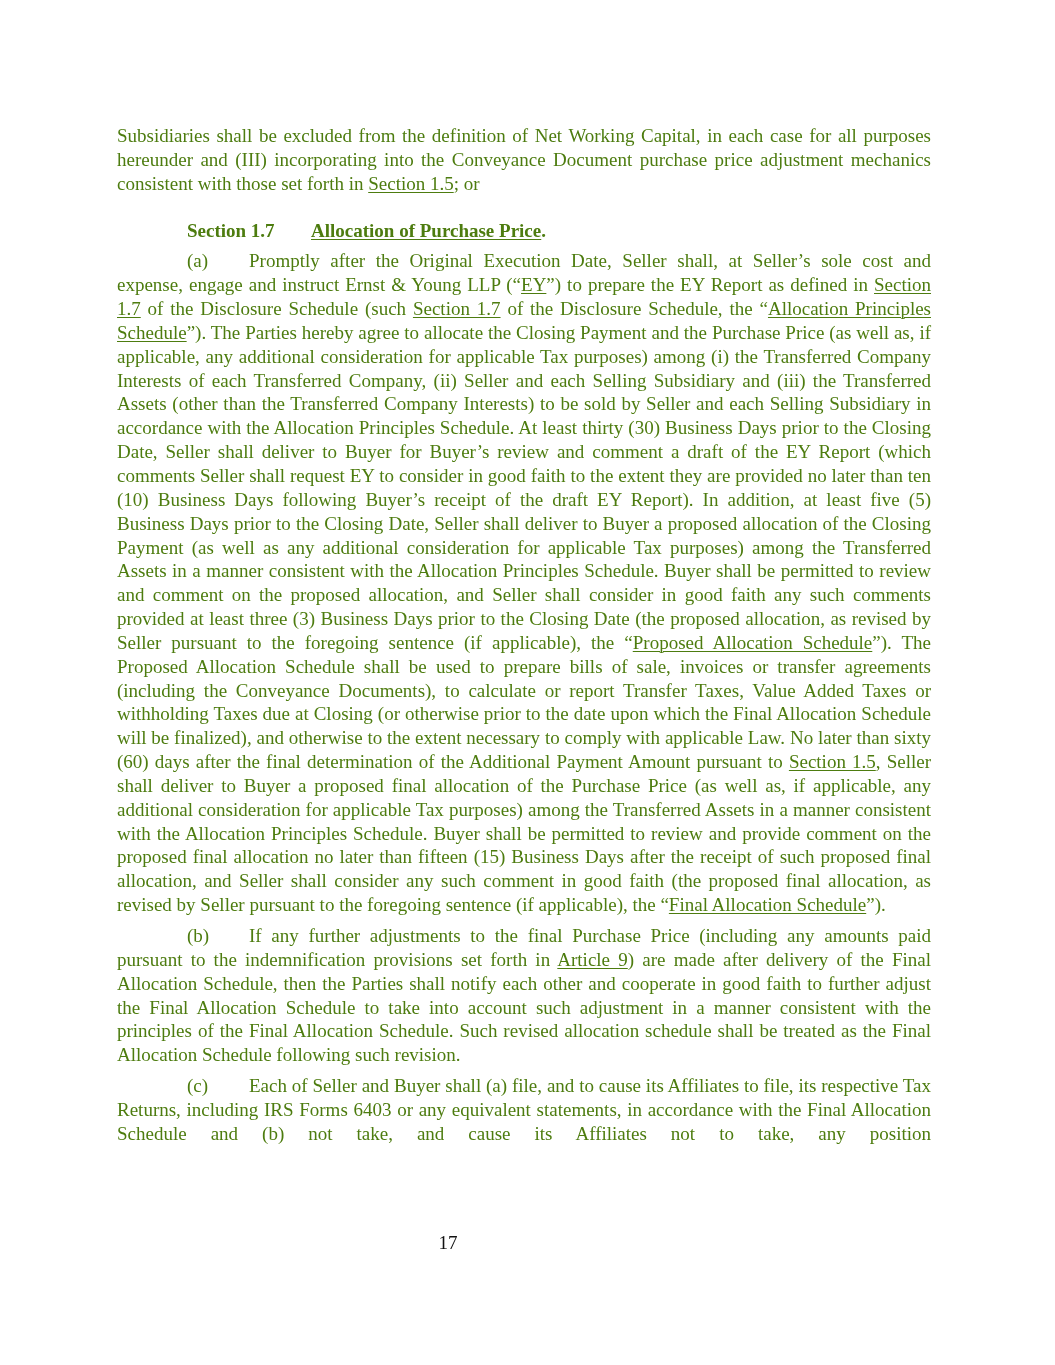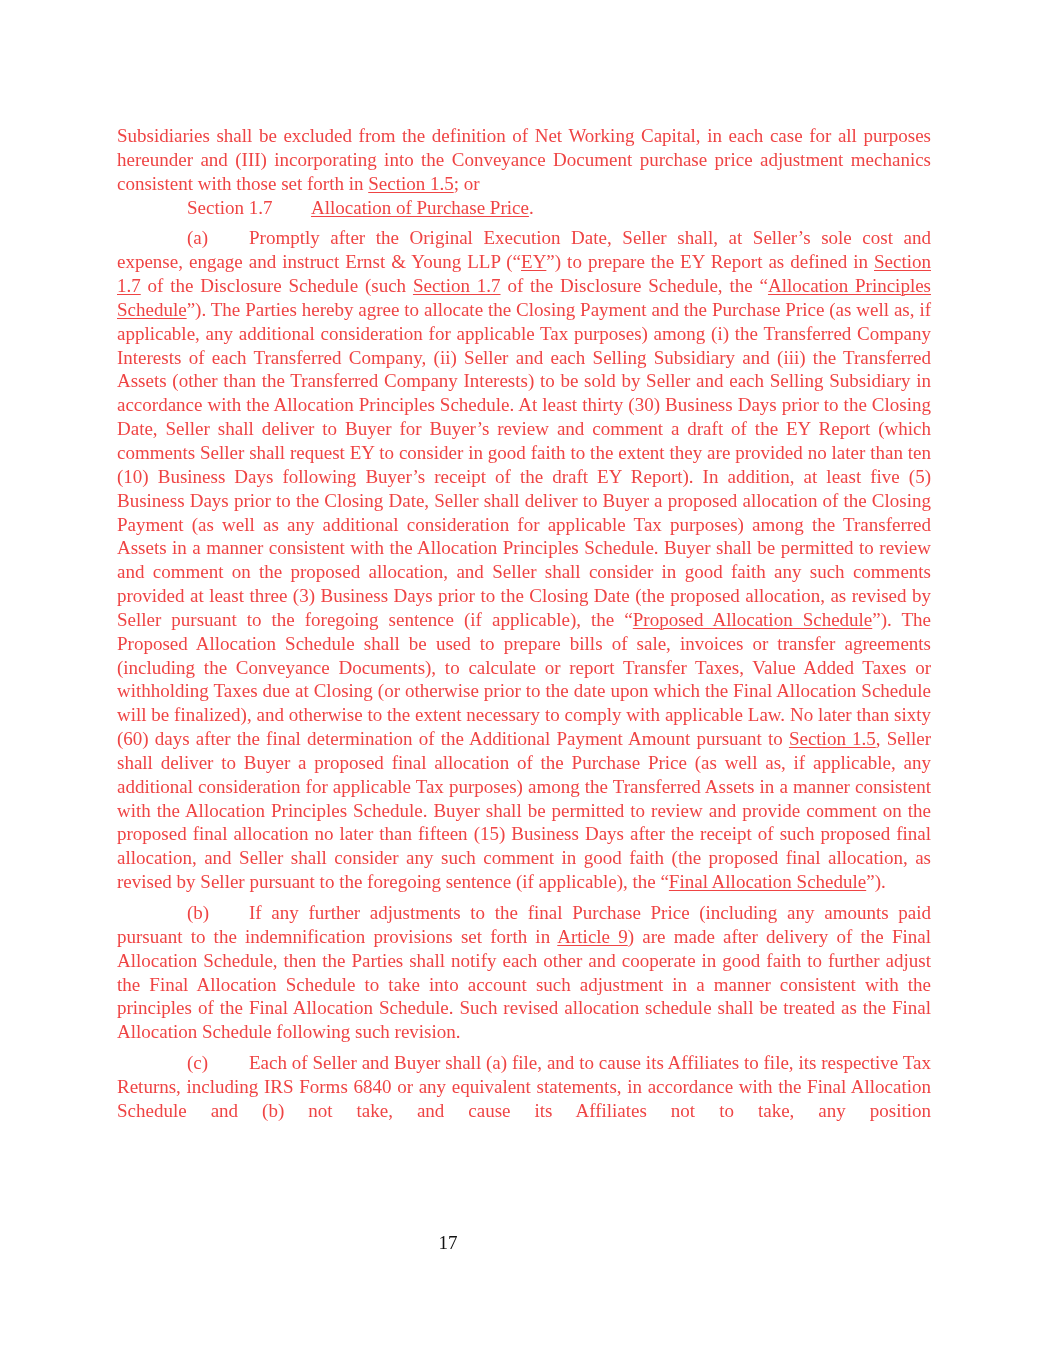--- a/index.html
+++ b/index.html
@@ -5,28 +5,28 @@
   html, body { margin: 0; padding: 0; background: #ffffff; }
   body { width: 1055px; height: 1365px; position: relative; overflow: hidden; }
   .page {
     position: absolute;
     left: 117px;
     top: 124px;
     width: 814px;
     font-family: "Liberation Serif", "DejaVu Serif", serif;
     font-size: 19px;
     line-height: 23.85px;
-    color: #ef4444;
+    color: #4d7c0f;
   }
   p { margin: 0; text-align: justify; text-align-last: left; }
   .para-gap { margin-top: 7px; }
   .indent { text-indent: 70px; }
   .label { display: inline-block; width: 62px; text-indent: 0; }
   .u { text-decoration: underline; text-underline-offset: 2px; text-decoration-thickness: 1px; }
-  .heading { padding-left: 70px; font-weight: normal; }
+  .heading { margin-top: 23px; padding-left: 70px; font-weight: bold; }
   .heading .num { display: inline-block; width: 124px; }
   .heading .title { text-decoration: underline; text-underline-offset: 2px; }
   .pagenum {
     position: absolute;
     top: 1232px;
     left: 0;
     width: 896px;
     text-align: center;
     font-family: "Liberation Serif", "DejaVu Serif", serif;
     font-size: 19px;
@@ -39,17 +39,17 @@
 <div class="page">
 
   <p><span>Subsidiaries shall be excluded from the definition of Net Working Capital, in each case for all purposes hereunder and (III) incorporating into the Conveyance Document purchase price adjustment mechanics consistent with those set forth in </span><span class="u">Section 1.5</span><span>; or</span></p>
 
   <p class="heading"><span class="num">Section 1.7</span><span class="title">Allocation of Purchase Price</span><span>.</span></p>
 
   <p class="indent para-gap"><span class="label">(a)</span><span>Promptly after the Original Execution Date, Seller shall, at Seller’s sole cost and expense, engage and instruct Ernst &amp; Young LLP (“</span><span class="u">EY</span><span>”) to prepare the EY Report as defined in </span><span class="u">Section 1.7</span><span> of the Disclosure Schedule (such </span><span class="u">Section 1.7</span><span> of the Disclosure Schedule, the “</span><span class="u">Allocation Principles Schedule</span><span>”). The Parties hereby agree to allocate the Closing Payment and the Purchase Price (as well as, if applicable, any additional consideration for applicable Tax purposes) among (i) the Transferred Company Interests of each Transferred Company, (ii) Seller and each Selling Subsidiary and (iii) the Transferred Assets (other than the Transferred Company Interests) to be sold by Seller and each Selling Subsidiary in accordance with the Allocation Principles Schedule. At least thirty (30) Business Days prior to the Closing Date, Seller shall deliver to Buyer for Buyer’s review and comment a draft of the EY Report (which comments Seller shall request EY to consider in good faith to the extent they are provided no later than ten (10) Business Days following Buyer’s receipt of the draft EY Report). In addition, at least five (5) Business Days prior to the Closing Date, Seller shall deliver to Buyer a proposed allocation of the Closing Payment (as well as any additional consideration for applicable Tax purposes) among the Transferred Assets in a manner consistent with the Allocation Principles Schedule. Buyer shall be permitted to review and comment on the proposed allocation, and Seller shall consider in good faith any such comments provided at least three (3) Business Days prior to the Closing Date (the proposed allocation, as revised by Seller pursuant to the foregoing sentence (if applicable), the “</span><span class="u">Proposed Allocation Schedule</span><span>”). The Proposed Allocation Schedule shall be used to prepare bills of sale, invoices or transfer agreements (including the Conveyance Documents), to calculate or report Transfer Taxes, Value Added Taxes or withholding Taxes due at Closing (or otherwise prior to the date upon which the Final Allocation Schedule will be finalized), and otherwise to the extent necessary to comply with applicable Law. No later than sixty (60) days after the final determination of the Additional Payment Amount pursuant to </span><span class="u">Section 1.5</span><span>, Seller shall deliver to Buyer a proposed final allocation of the Purchase Price (as well as, if applicable, any additional consideration for applicable Tax purposes) among the Transferred Assets in a manner consistent with the Allocation Principles Schedule. Buyer shall be permitted to review and provide comment on the proposed final allocation no later than fifteen (15) Business Days after the receipt of such proposed final allocation, and Seller shall consider any such comment in good faith (the proposed final allocation, as revised by Seller pursuant to the foregoing sentence (if applicable), the “</span><span class="u">Final Allocation Schedule</span><span>”).</span></p>
 
   <p class="indent para-gap"><span class="label">(b)</span><span>If any further adjustments to the final Purchase Price (including any amounts paid pursuant to the indemnification provisions set forth in </span><span class="u">Article 9</span><span>) are made after delivery of the Final Allocation Schedule, then the Parties shall notify each other and cooperate in good faith to further adjust the Final Allocation Schedule to take into account such adjustment in a manner consistent with the principles of the Final Allocation Schedule. Such revised allocation schedule shall be treated as the Final Allocation Schedule following such revision.</span></p>
 
-  <p class="indent para-gap" style="text-align-last: justify;"><span class="label">(c)</span><span>Each of Seller and Buyer shall (a) file, and to cause its Affiliates to file, its respective Tax Returns, including IRS Forms 6840 or any equivalent statements, in accordance with the Final Allocation Schedule and (b) not take, and cause its Affiliates not to take, any position</span></p>
+  <p class="indent para-gap" style="text-align-last: justify;"><span class="label">(c)</span><span>Each of Seller and Buyer shall (a) file, and to cause its Affiliates to file, its respective Tax Returns, including IRS Forms 6403 or any equivalent statements, in accordance with the Final Allocation Schedule and (b) not take, and cause its Affiliates not to take, any position</span></p>
 
 </div>
 
 <div class="pagenum">17</div>
 
 </body></html>

